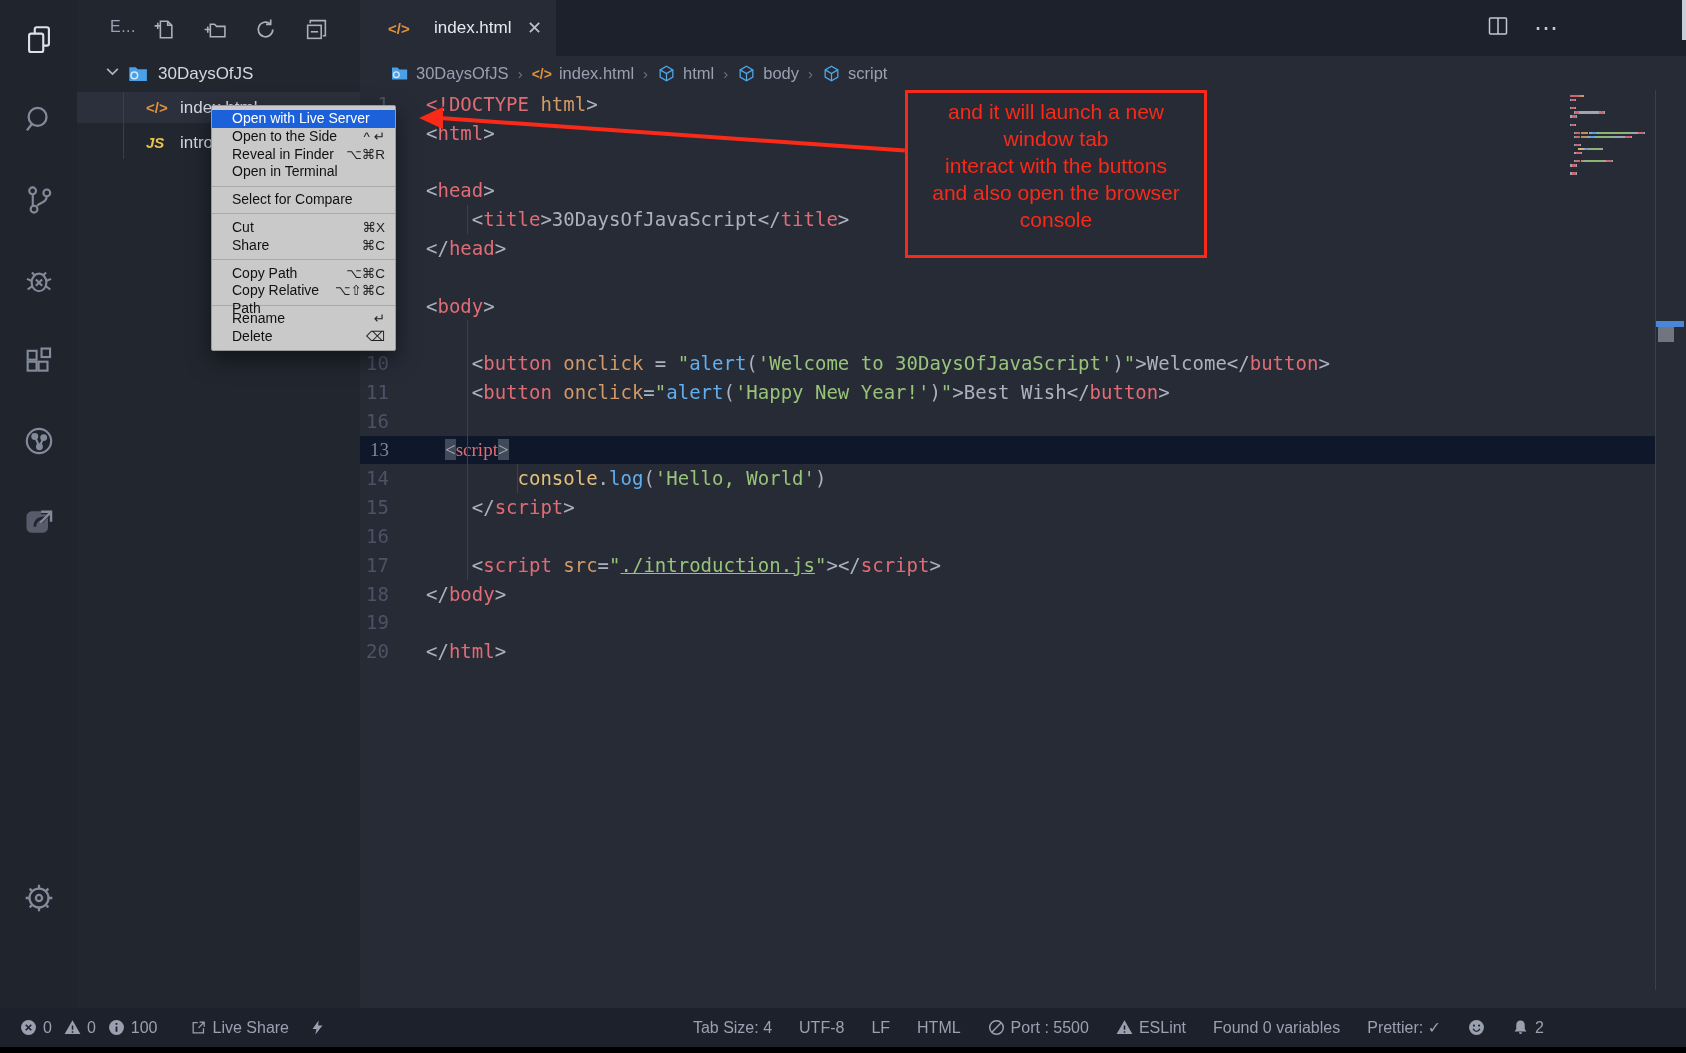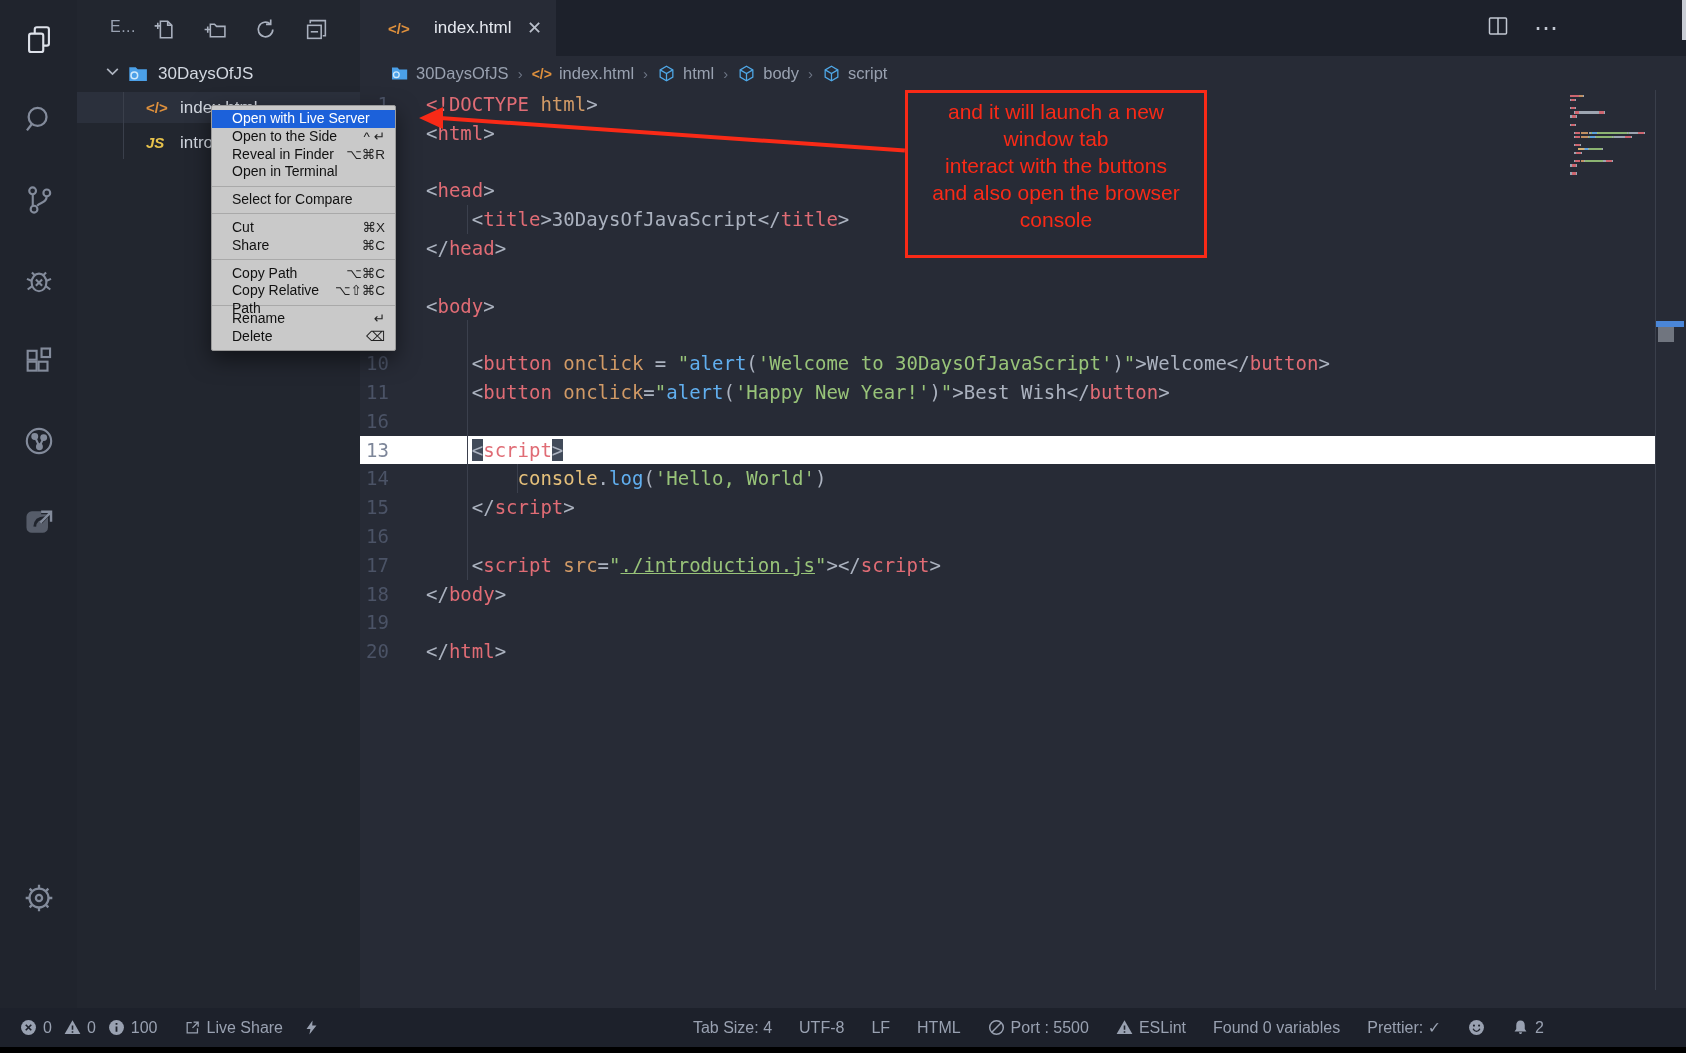--- a/index.html
+++ b/index.html
@@ -51,21 +51,21 @@
   .breadcrumb { position:absolute; top:56px; left:0; right:0; height:34px; display:flex;
                 align-items:center; padding-left:30px; color:#99a1b0; font-size:16.5px; }
   .bc-item { display:flex; align-items:center; gap:7px; }
   .bc-sep { margin:0 9px; color:#6d7585; font-size:15px; }
   .bc-ico svg { width:19px; height:19px; display:block; }
 
   
   .code-wrap { position:absolute; top:90px; left:0; right:0; }
   .code-line { position:relative; height:28.8px; display:flex; white-space:pre;
                font-family:"DejaVu Sans Mono", monospace; font-size:19px; line-height:28.8px; }
-  .code-line.current { background:#ffffff; width:1295px; }
+  .code-line.current { background:#0f172a; width:1295px;font-family:Liberation Serif, serif; }
   .ln { width:66px; text-align:right; padding-right:37px; color:#4b5366; flex:none; }
   .current .ln { color:#7d8699; }
   .indent-guide { position:absolute; border-left:1px solid #3b404d; }
 
   
   .minimap { position:absolute; left:1210px; top:95px; width:82px; }
   .mm-row { height:2.2px; margin-bottom:1.9px; display:flex; }
   .mm-seg { height:100%; display:block; }
   .ruler-border { position:absolute; left:1295px; top:90px; height:900px;
                   border-left:1px solid #3a3f4b; }
@@ -467,21 +467,21 @@
               <path d="M8 6v4 M8 11.6v1.4" stroke="#1d212b" stroke-width="1.5"></path>
             </svg>
           </span>
           <span style="margin-right: 6px;">0</span>
           <span style="display: flex;">
             <svg viewBox="0 0 16 16">
               <circle cx="8" cy="8" r="7" fill="currentColor"></circle>
               <path d="M8 7v5 M8 3.8v1.6" stroke="#1d212b" stroke-width="1.7"></path>
             </svg>
           </span>
-          <span style="margin-right: 6px;">100</span>
+          <span style="margin-right: 12px;">100</span>
         </span>
         <span class="sb-item">
           <span style="display: flex;">
             <svg viewBox="0 0 24 24" fill="none" stroke="currentColor" stroke-width="1.8">
               <path d="M11 5H4.5v14.5H19V13"></path>
               <path d="M13.5 4.5H20V11 M19.5 5L12 12.5"></path>
             </svg>
           </span>
           <span>Live Share</span>
         </span>

